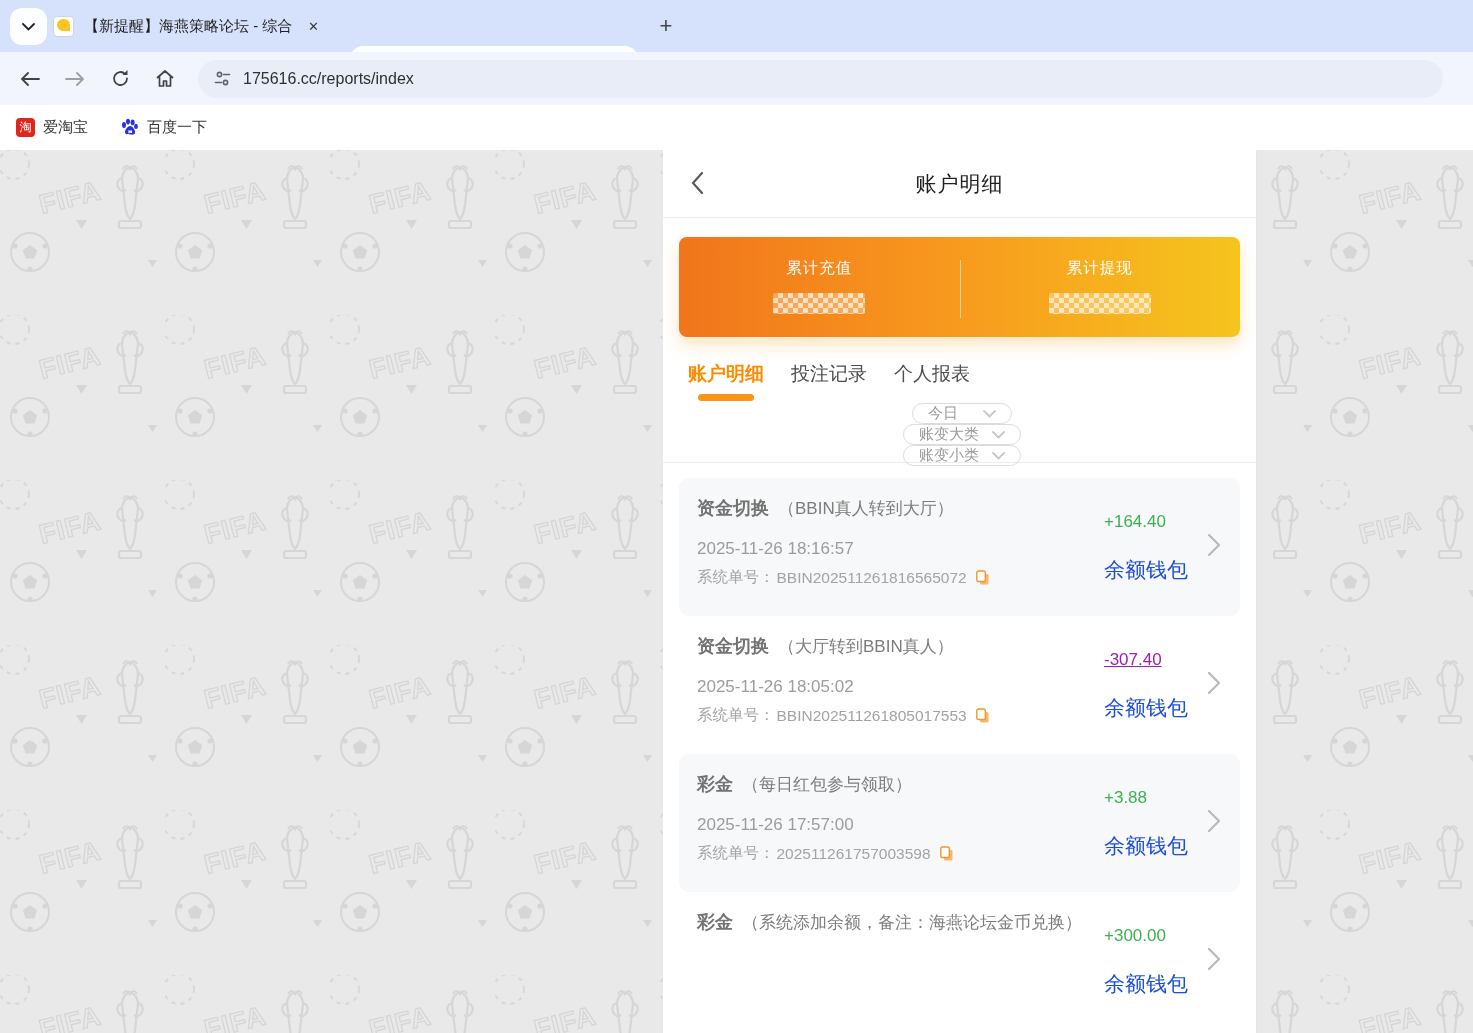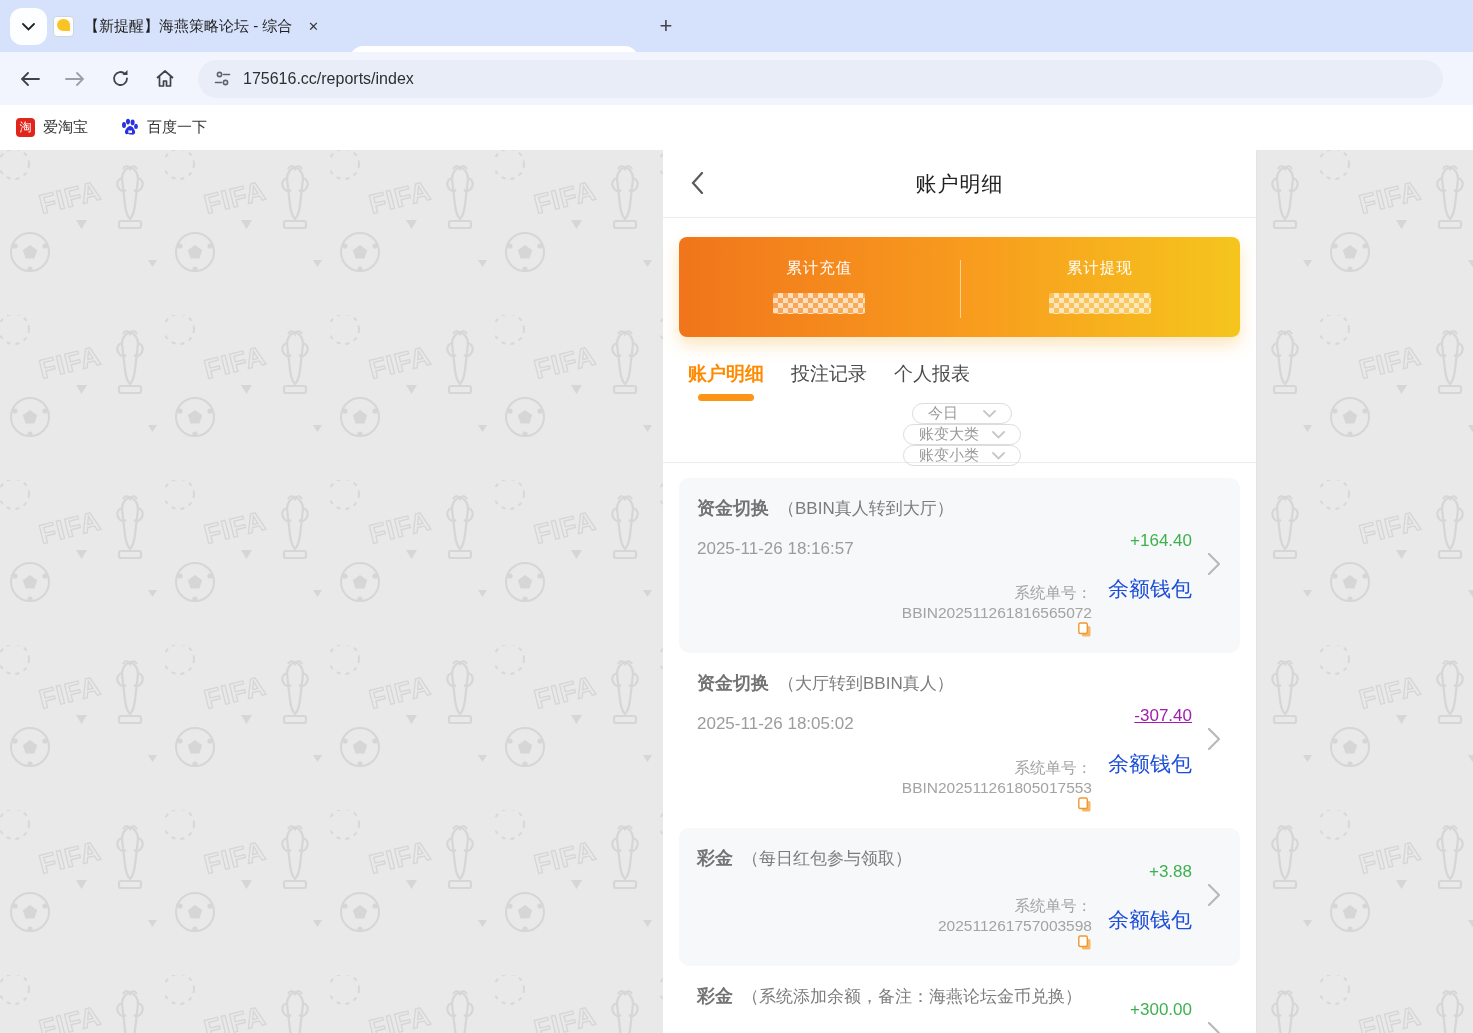--- a/index.html
+++ b/index.html
@@ -91,25 +91,25 @@
   .pill svg { margin-left:10px; }
 
   .txn-list { margin-top:15px; padding:0 16px; }
   .txn { display:flex; padding:17px 18px 15px; position:relative; min-height:138px; }
   .txn:nth-child(odd) { background:#f7f8f9; border-radius:10px; }
   .txn-left { flex:1; min-width:0; padding-right:12px; }
   .txn-title-row { font-size:18px; line-height:27px; }
   .txn-type { font-weight:700; color:#737373; margin-right:9px; }
   .txn-note { color:#7c7c7c; font-size:17px; }
   .txn-date { margin-top:17px; font-size:17px; color:#9c9c9c; }
-  .txn-order { margin-top:24px; font-size:15.5px; color:#a3a3a3; display:flex;
-    align-items:flex-end;flex-direction:column; }
+  .txn-order { margin-top:8px; font-size:15.5px; color:#a3a3a3; display:flex;
+    align-items:center; }
   .txn-order .no { margin-left:2px; }
   .copy-icon { margin-left:8px; display:inline-flex; }
-  .txn-right { width:118px; display:flex; flex-direction:column; align-items:flex-end;
+  .txn-right { width:118px; display:flex; flex-direction:column; align-items:flex-start;
     justify-content:center; gap:24px; padding-right:30px; }
   .txn-amount { font-size:17px; font-weight:500; }
   .txn-amount.pos { color:#3db14f; }
   .txn-amount.neg { color:#a21caf;text-decoration:underline; }
   .txn-wallet { font-size:21px; color:#1d4ed8; white-space:nowrap; }
   .txn-chevron { position:absolute; right:20px; top:50%; transform:translateY(-50%); }
 </style>
 </head>
 <body>
 
@@ -329,20 +329,21 @@
             <path d="M1 1l10 10L1 21" fill="none" stroke="#b9b9b9" stroke-width="2.2" stroke-linecap="round"></path>
           </svg>
     </span>
   </div>
 
   <div class="txn">
     <div class="txn-left">
       <div class="txn-title-row">
         <span class="txn-type">彩金</span><span class="txn-note">（每日红包参与领取）</span>
       </div>
+      <div class="txn-date">2025-11-26 17:57:00</div>
       <div class="txn-order">
         <span class="lbl">系统单号：</span>
             <span class="no">202511261757003598</span>
         <span class="copy-icon">
           <svg width="15" height="16" viewBox="0 0 15 16">
                 <rect x="5" y="4" width="8.5" height="10.5" rx="1.5" fill="#f8b768"></rect>
                 <rect x="1.8" y="1" width="8.5" height="10.5" rx="1.5" fill="#fff" stroke="#f0972f" stroke-width="1.4"></rect>
               </svg>
         </span>
       </div>

